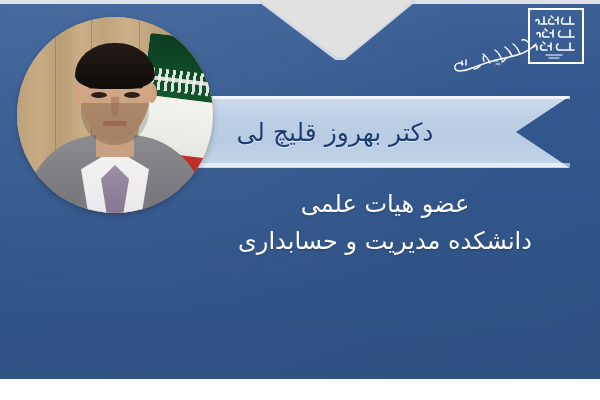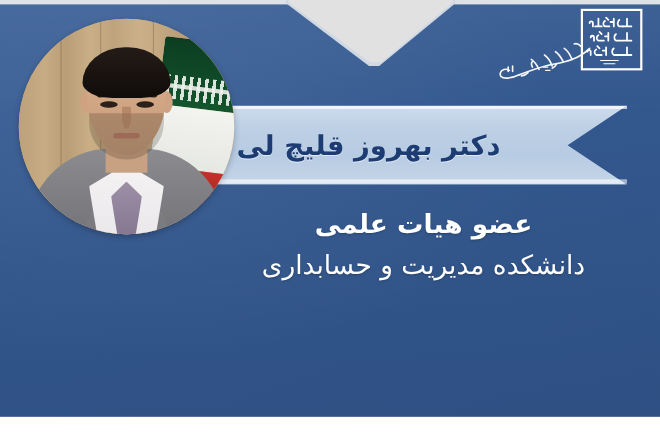--- a/index.html
+++ b/index.html
@@ -78,39 +78,39 @@
     width:450px;height:4px;
     background:rgba(255,255,255,.55);
   }
   .ribbon-title{
     position:absolute;
     left:120px;top:96px;
     width:430px;height:72px;
     display:flex;align-items:center;justify-content:center;
     color:#1d3c73;
     font-size:25px;
-    font-weight:bold;
+    font-weight:normal;
     letter-spacing:.3px;
     direction:rtl;
     text-shadow:0 1px 0 rgba(255,255,255,.55);
     white-space:nowrap;
   }
 
   
   .subtitle{
     position:absolute;
     left:190px;top:186px;
     width:390px;
     text-align:center;
     direction:rtl;
     color:#ffffff;
   }
   .subtitle-line1{
     font-size:24px;
-    font-weight:bold;
+    font-weight:normal;
     line-height:36px;
     white-space:nowrap;
     text-shadow:0 1px 2px rgba(0,0,0,.22);
   }
   .subtitle-line2{
     font-size:24px;
     font-weight:normal;
     line-height:38px;
     white-space:nowrap;
     text-shadow:0 1px 2px rgba(0,0,0,.22);

